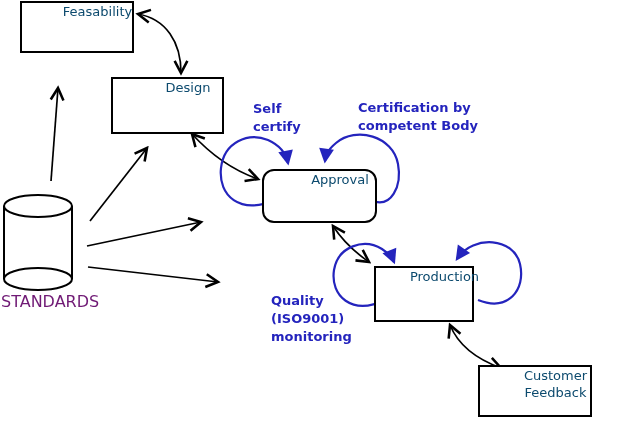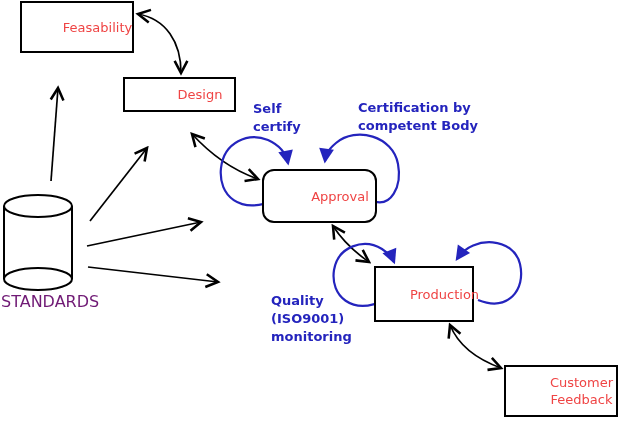--- a/index.html
+++ b/index.html
@@ -9,31 +9,31 @@
     background:#ffffff;
     font-family:"DejaVu Sans", sans-serif;
     overflow:hidden;
   }
   .connector-layer { position:absolute; left:0; top:0; }
   .box {
     position:absolute;
     border:2px solid #000000;
     background:#ffffff;
     display:flex; flex-direction:column;
-    align-items:center; justify-content:center;
-    font-size:13px; color:#ef4444;
+    align-items:center; 
+    font-size:13px; color:#0c4a6e;
     text-align:center; line-height:17px;
     box-sizing:border-box;
     padding-left:41px;
   }
   #box-feasability { left:20px;  top:1px;   width:114px; height:52px; }
-  #box-design      { left:111px; top:77px;  width:113px; height:35px;margin-left:12px; }
+  #box-design      { left:111px; top:77px;  width:113px; height:57px; }
   #box-approval    { left:262px; top:169px; width:115px; height:54px;border-radius:12px; }
   #box-production  { left:374px; top:266px; width:100px; height:56px; }
-  #box-customer    { left:504px; top:365px; width:114px; height:52px; }
+  #box-customer    { left:478px; top:365px; width:114px; height:52px; }
   .blue-label {
     position:absolute;
     color:#2424bd;
     font-size:13px;
     line-height:17.5px;
     white-space:nowrap;
     font-weight:bold;
   }
   #lbl-self-certify  { left:253px; top:100px; }
   #lbl-certification { left:358px; top:99px;  }

